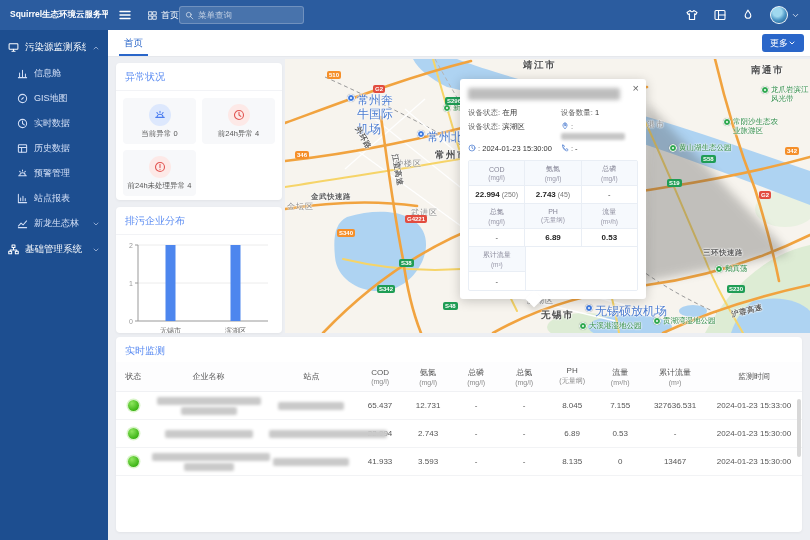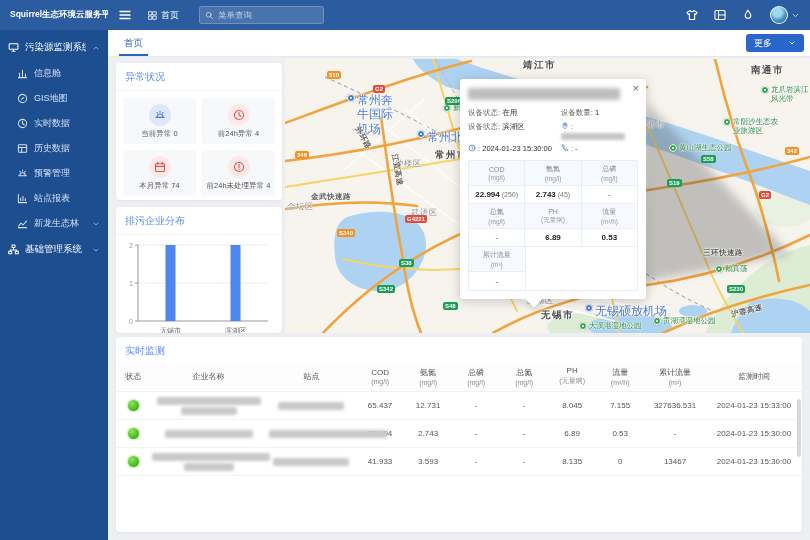--- a/index.html
+++ b/index.html
@@ -5,41 +5,41 @@
 *{box-sizing:border-box;margin:0;padding:0}
 html,body{width:810px;height:540px}
 body{position:relative;overflow:hidden;background:#edeff3;font-family:"Liberation Sans","DejaVu Sans",sans-serif;-webkit-font-smoothing:antialiased}
 svg{display:block}
 
 .topbar{position:absolute;left:0;top:0;right:0;height:30px;background:#2b5c9f;display:flex;align-items:center;color:#fff;z-index:40}
 .logo{width:108px;padding-left:10px;font-size:8.5px;font-weight:bold;white-space:nowrap;overflow:hidden}
 .hamb{width:14px;height:12px;margin-left:10px;cursor:pointer;color:#fff}
 .crumb{display:flex;align-items:center;gap:4px;margin-left:16px;font-size:9px;cursor:pointer}
 .crumb-ico{width:9px;height:9px;color:#fff}
-.search{margin-left:20px;width:125px;height:18px;background:rgba(255,255,255,.14);border:1px solid rgba(255,255,255,.22);border-radius:3px;display:flex;align-items:center;padding:0 5px;gap:4px}
+.search{width:125px;height:18px;background:rgba(255,255,255,.14);border:1px solid rgba(255,255,255,.22);border-radius:3px;display:flex;align-items:center;padding:0 5px;gap:4px}
 .search .mag{width:9px;height:9px;color:rgba(255,255,255,.7);flex:none}
 .search input{background:transparent;border:0;outline:0;color:#fff;font-size:8.5px;width:100%}
 .search input::placeholder{color:rgba(255,255,255,.62)}
 .tspacer{flex:1}
 .ticon{width:12px;height:12px;margin:0 8px;color:#fff;cursor:pointer}
 .avatar{width:18px;height:18px;border-radius:50%;margin:0 3px 0 8px;background:radial-gradient(circle at 40% 32%,#9fd8ef 0 30%,#4e97c6 55%,#1d5e93 90%);border:1.5px solid rgba(255,255,255,.9);cursor:pointer}
 .chev{width:9px;height:9px;margin-right:10px;color:#dfe8f5;cursor:pointer}
 
 .sidebar{position:absolute;left:0;top:30px;bottom:0;width:108px;background:#1d4e90;z-index:30;padding-top:4px;color:#e8eefc}
 .sgroup{display:flex;align-items:center;height:27px;padding:0 8px;font-size:9.5px;gap:6px;cursor:pointer;color:#fff}
 .sitem{display:flex;align-items:center;height:25px;padding:0 8px 0 17px;font-size:9px;gap:6px;color:#d4e0f7;cursor:pointer}
 .sgroup .slabel,.sitem .slabel{flex:1;white-space:nowrap;overflow:hidden}
 .sico{width:11px;height:11px;flex:none}
 .sico svg,.cico svg,.ticon svg,.hamb svg,.crumb-ico svg,.mag svg,.chev svg,.caret svg,.picon svg{width:100%;height:100%;stroke:currentColor;fill:none;stroke-width:1.1;stroke-linecap:round;stroke-linejoin:round}
 .caret{width:8px;height:8px;flex:none;opacity:.85;color:#cfdcf5}
 
 .main{position:absolute;left:108px;top:30px;right:0;bottom:0}
 .tabbar{height:27px;background:#fff;border-bottom:1px solid #e6e8ec;position:relative;display:flex;align-items:flex-end}
 .tab{margin-left:11px;padding:0 5px 4px;font-size:9.5px;color:#2a66c9;border-bottom:2px solid #2a66c9;cursor:pointer}
-.more-btn{position:absolute;right:6px;top:4px;height:18px;background:#2a66c9;border:0;color:#fff;font-size:9px;border-radius:3px;padding:0 8px;display:flex;align-items:center;gap:16px;cursor:pointer;font-family:inherit}
+.more-btn{position:absolute;right:6px;top:4px;height:18px;background:#2a66c9;border:0;color:#fff;font-size:9px;border-radius:3px;padding:0 8px;display:flex;align-items:center;gap:0;cursor:pointer;font-family:inherit}
 .more-btn .chevw{width:8px;height:8px;color:#fff}
 .content{position:absolute;top:28px;left:0;right:0;bottom:0;background:#edeff3;overflow:hidden}
 
 .leftcol{position:absolute;left:8px;top:5px;width:166px}
 .panel{background:#fff;border-radius:4px;box-shadow:0 1px 3px rgba(0,0,0,.05)}
 .phead{font-size:10px;color:#5b8cf2;padding:7px 9px 6px;border-bottom:1px solid #f2f3f6}
 #panel-abnormal{height:137px;overflow:hidden}
 .cards{display:grid;grid-template-columns:1fr 1fr;gap:6px;padding:7px}
 .card{background:#f7f8fa;border-radius:4px;height:46px;display:flex;flex-direction:column;align-items:center;justify-content:center;gap:3px}
 .cico{width:22px;height:22px;border-radius:50%;display:flex;align-items:center;justify-content:center;padding:5px}
@@ -283,29 +283,20 @@
               <div class="clabel">当前异常 0</div>
             </div>
             <div class="card">
               <span class="cico red">
                 <svg viewBox="0 0 12 12">
                   <circle cx="6" cy="6" r="4.5"></circle>
                   <path d="M6 3.4V6l1.8 1.4"></path>
                 </svg>
               </span>
               <div class="clabel">前24h异常 4</div>
-            </div>
-            <div class="card">
-              <span class="cico red">
-                <svg viewBox="0 0 12 12">
-                  <rect x="1.5" y="2.5" width="9" height="8" rx="1"></rect>
-                  <path d="M3.8 1.2v2.6M8.2 1.2v2.6M1.5 5.4h9"></path>
-                </svg>
-              </span>
-              <div class="clabel">本月异常 74</div>
             </div>
             <div class="card">
               <span class="cico red">
                 <svg viewBox="0 0 12 12">
                   <circle cx="6" cy="6" r="4.5"></circle>
                   <path d="M6 3.6v3"></path>
                   <circle cx="6" cy="8.6" r="0.55" fill="currentColor" stroke="none"></circle>
                 </svg>
               </span>
               <div class="clabel">前24h未处理异常 4</div>

